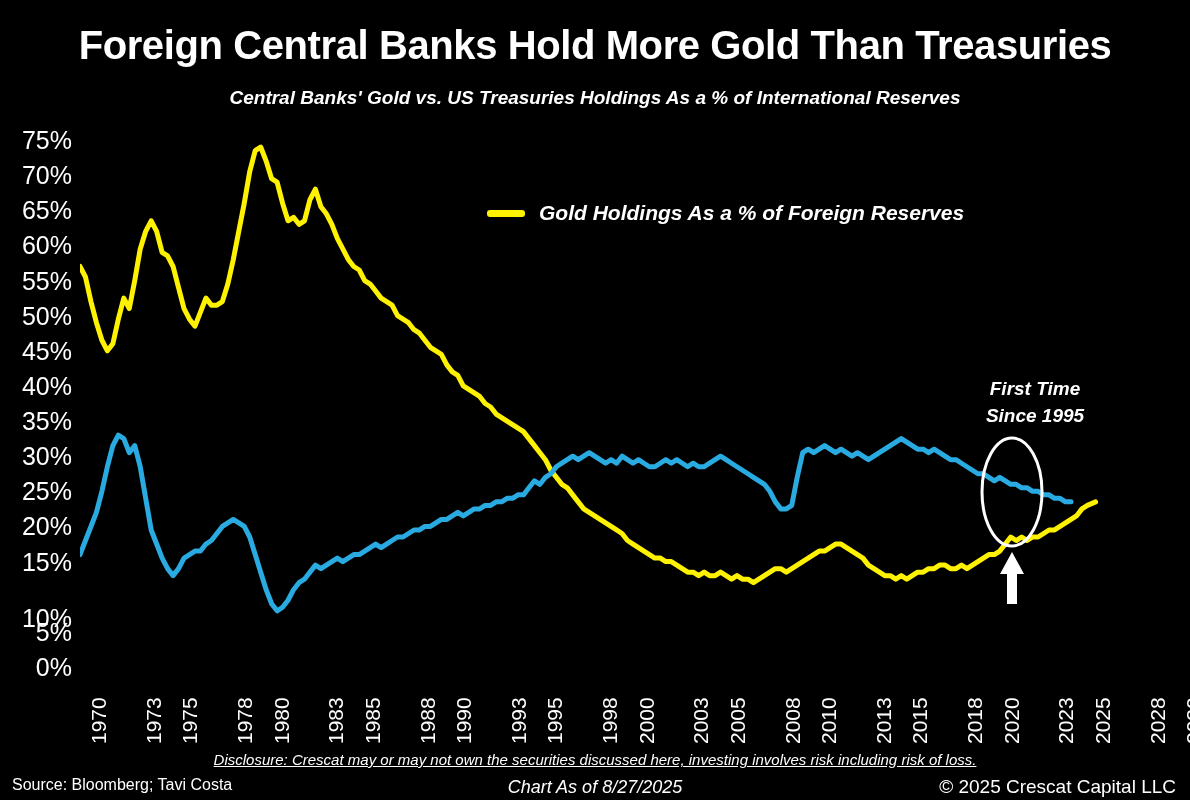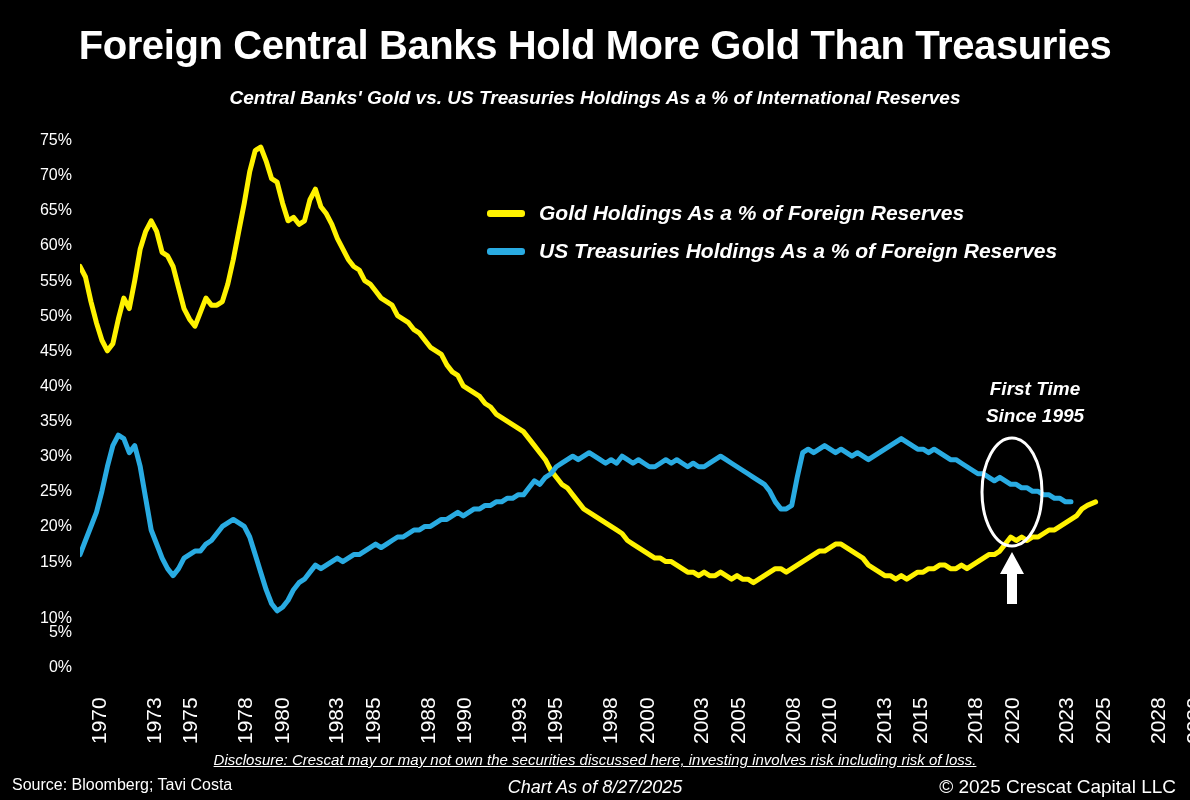--- a/index.html
+++ b/index.html
@@ -65,21 +65,21 @@
     height: 527px;
     display: block;
   }
 
   
   .ytick {
     position: absolute;
     right: 0;
     width: 62px;
     text-align: right;
-    font-size: 16px;
+    font-size: 25px;
     line-height: 22px;
     white-space: nowrap;
   }
   #yaxis {
     position: absolute;
     left: 8px;
     top: 140px;
     width: 64px;
     height: 527px;
   }
@@ -245,24 +245,20 @@
       <div class="xtick" style="left: 1011.75px;">2025</div>
       <div class="xtick" style="left: 1066.5px;">2028</div>
       <div class="xtick" style="left: 1103px;">2030</div>
     </div>
 
   <div id="legend">
     <div class="legend-row">
       <span class="legend-swatch" style="background:#FFF200"></span>
       <span class="legend-label">Gold Holdings As a % of Foreign Reserves</span>
     </div>
-    <div class="legend-row">
-      <span class="legend-swatch" style="background:#29ABE2"></span>
-      <span class="legend-label">US Treasuries Holdings As a % of Foreign Reserves</span>
-    </div>
   </div>
 
   <div id="annotation">
     <div>First Time</div>
     <div>Since 1995</div>
   </div>
 
   <svg id="annot-shapes" viewBox="0 0 130 185">
     <ellipse cx="52" cy="62" rx="30" ry="54" fill="none" stroke="#FFFFFF" stroke-width="3"></ellipse>
     <g fill="#FFFFFF">

